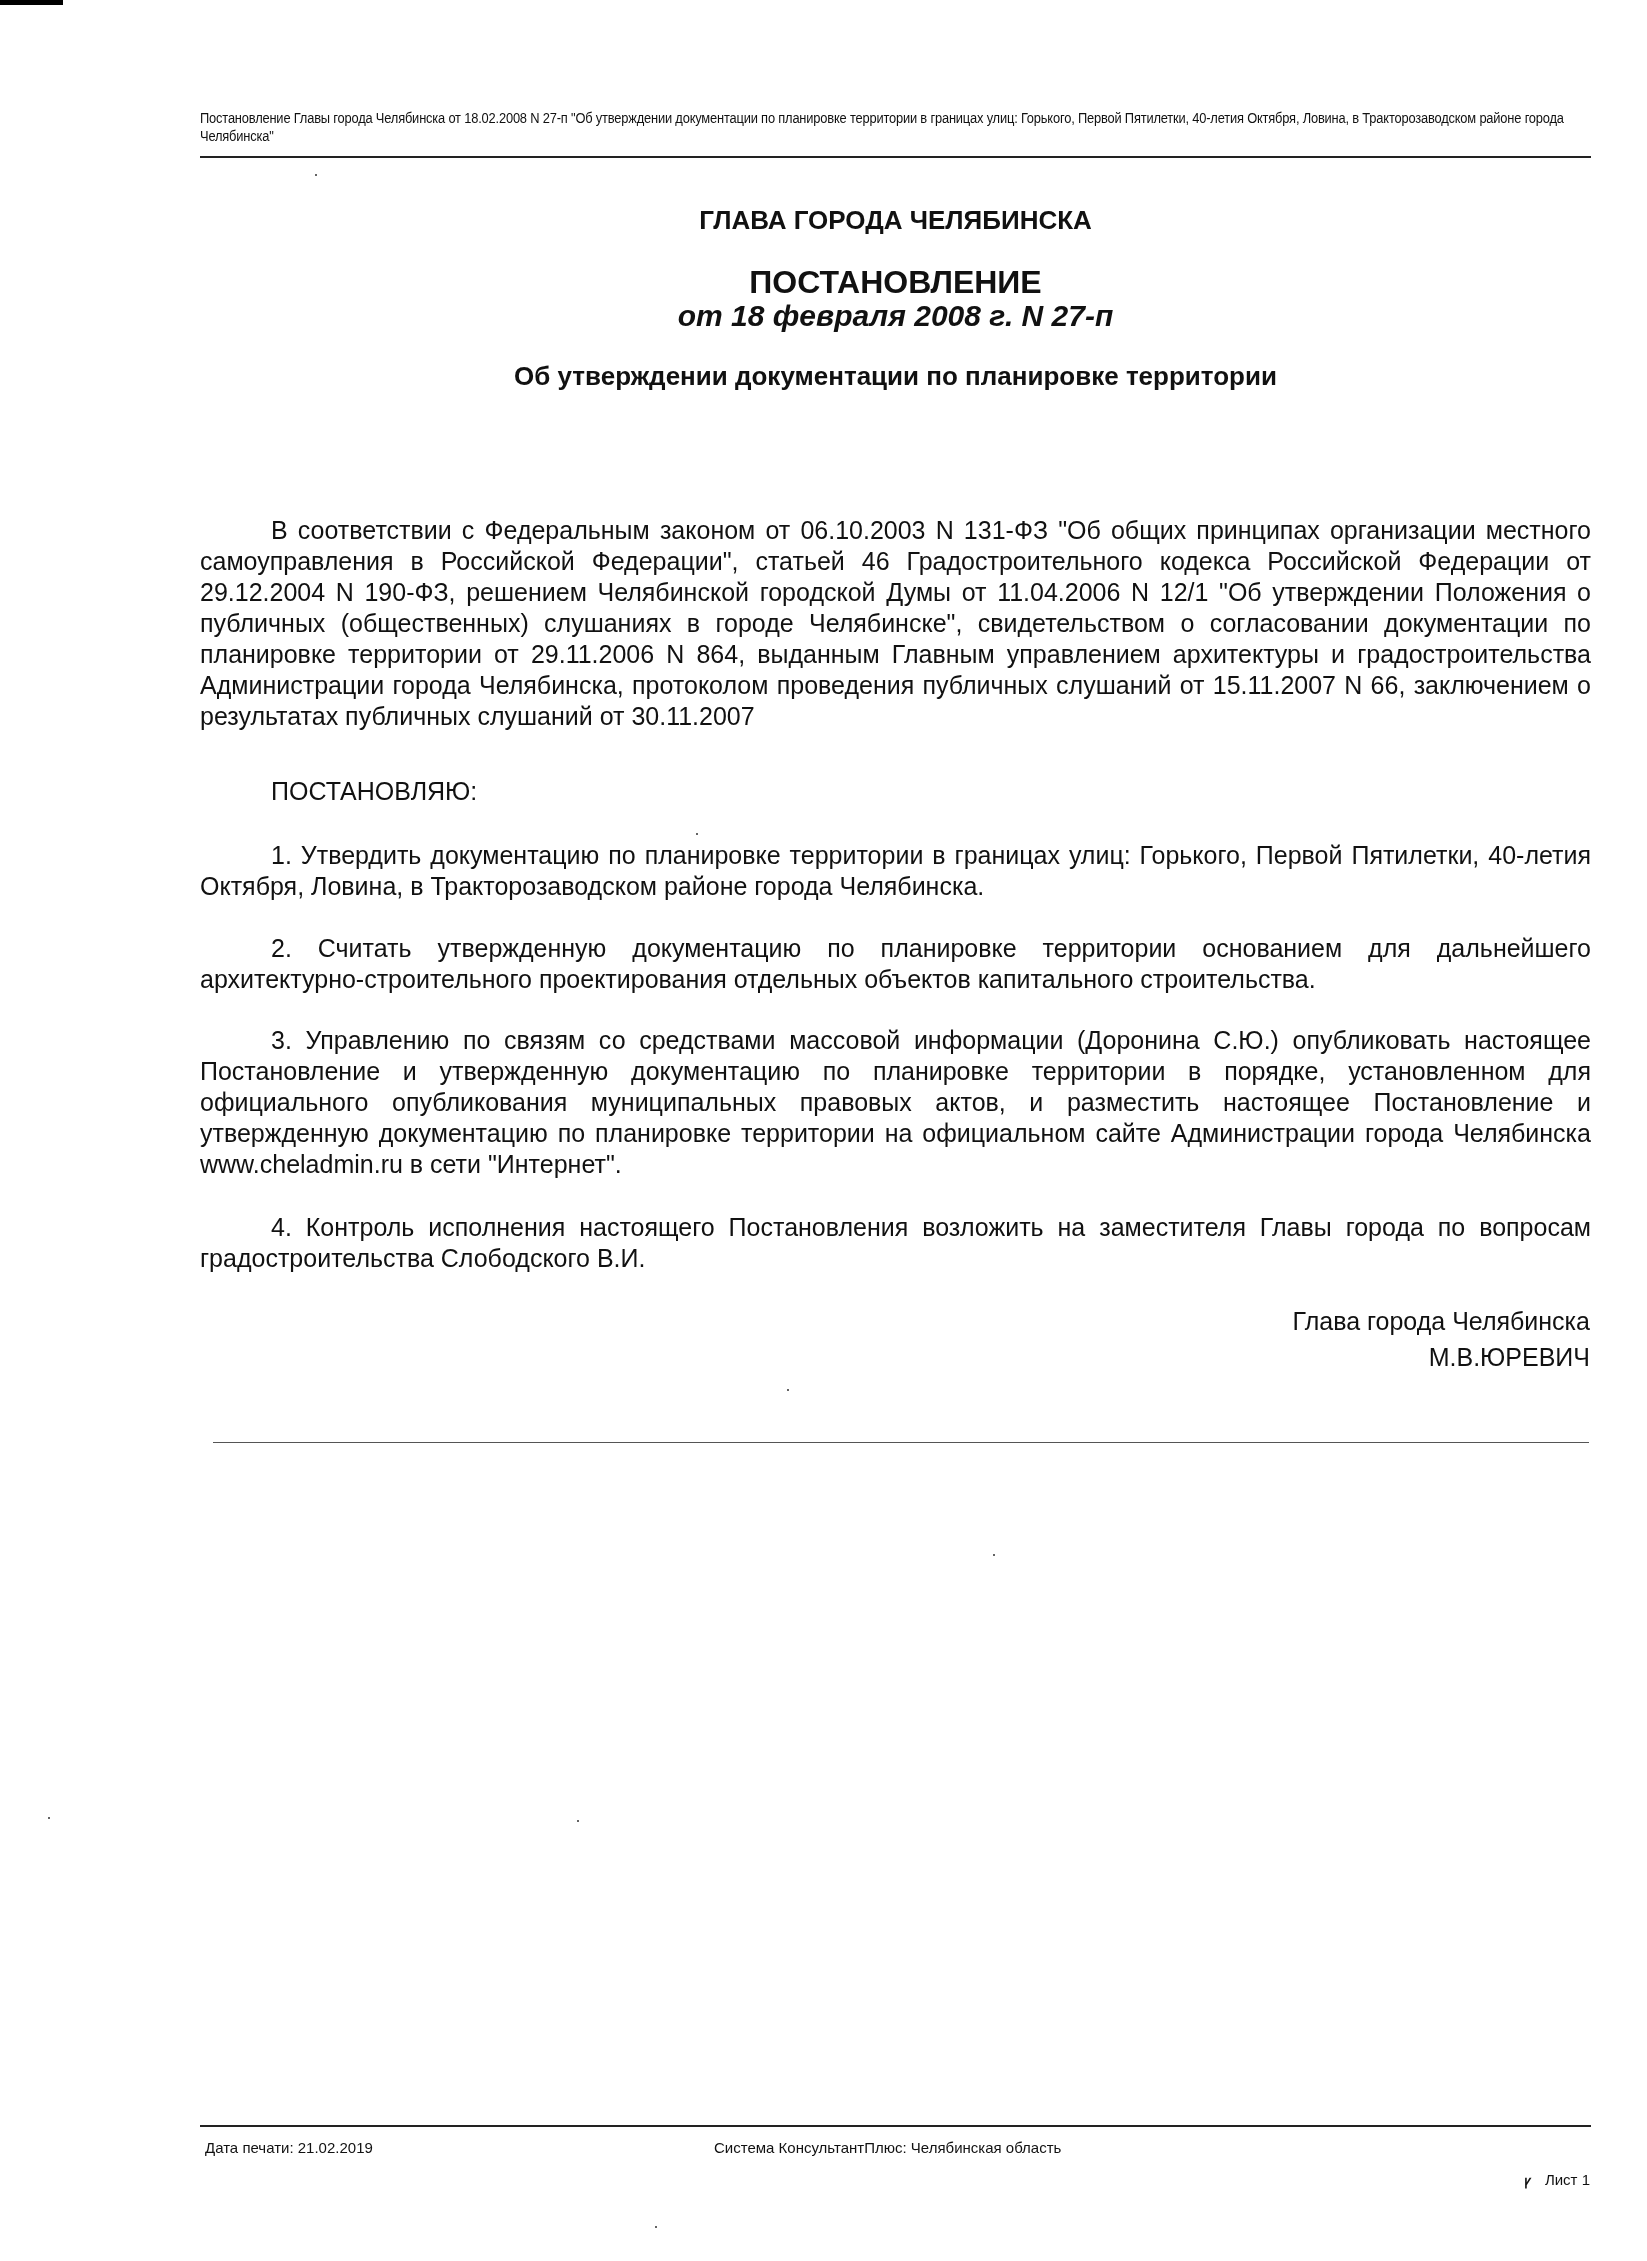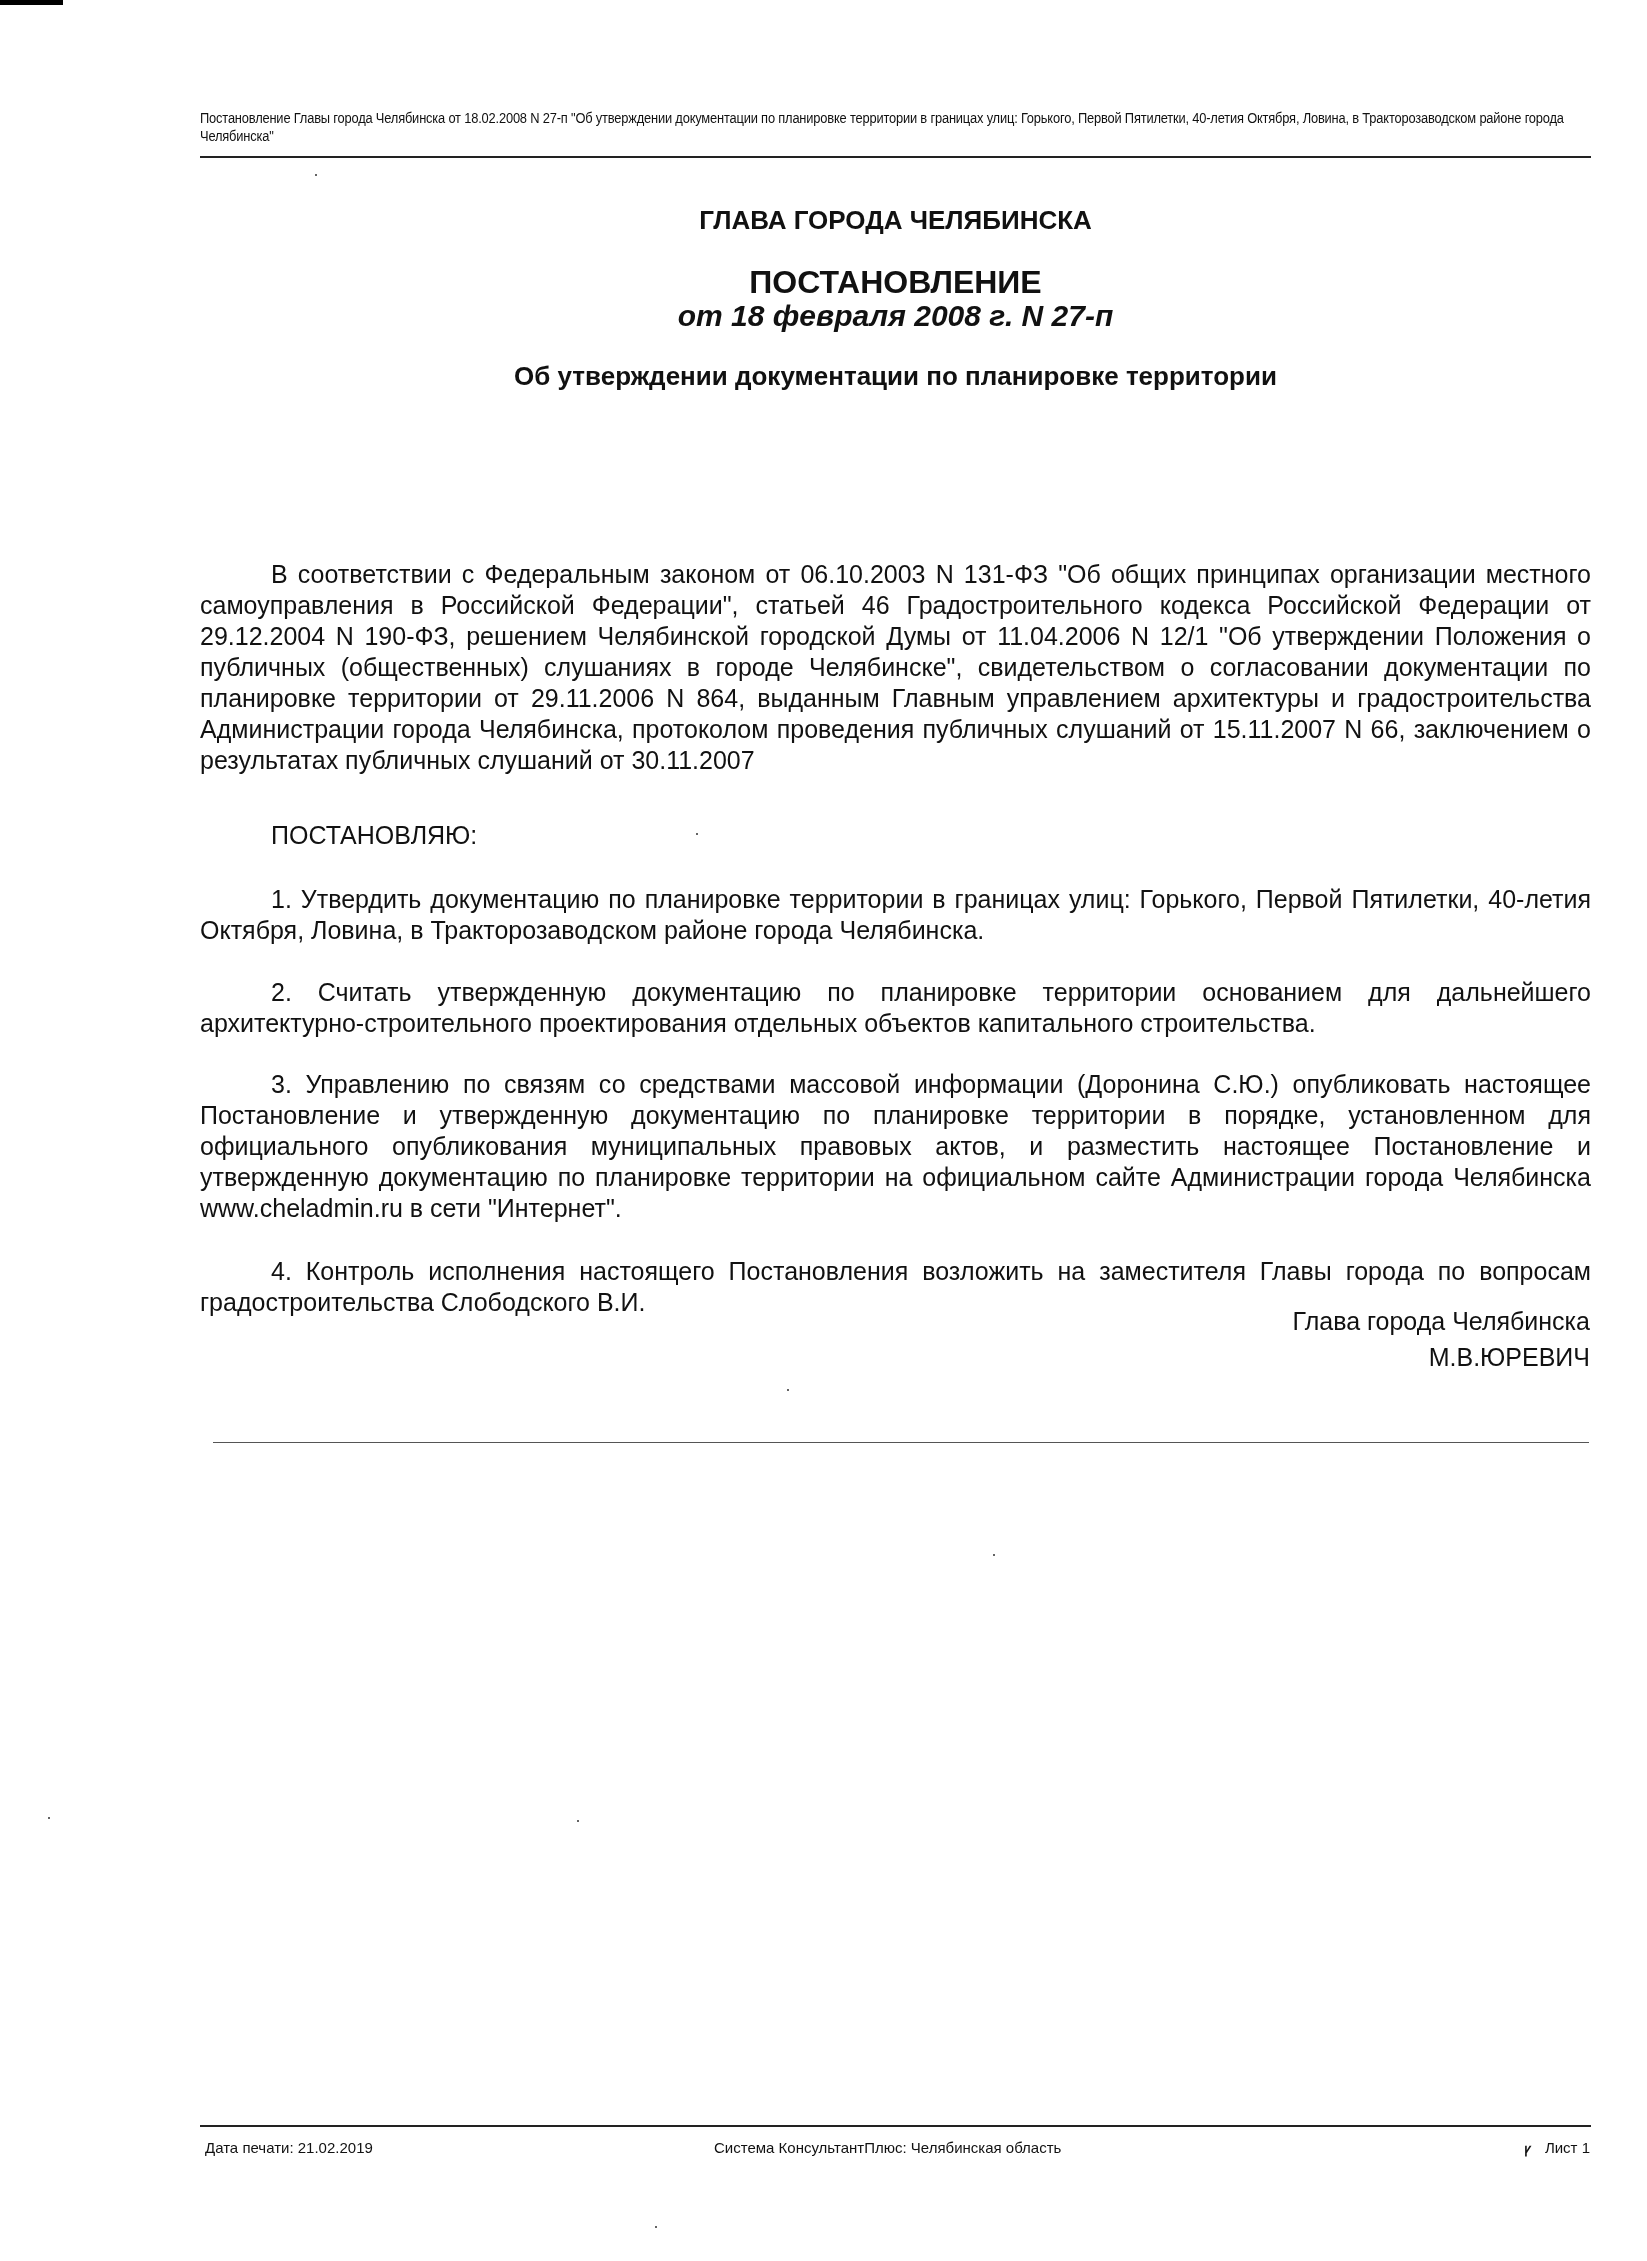--- a/index.html
+++ b/index.html
@@ -10,32 +10,32 @@
         font-size: 14px; line-height: 18px; letter-spacing: -0.2px; transform: scaleX(0.92); transform-origin: left top; width: 1509px; }
   .rule { position: absolute; left: 200px; width: 1391px; height: 1.9px; background: #222; }
   .rule.thin { height: 1.3px; background: #555; }
   .title-block { position: absolute; left: 200px; width: 1391px; text-align: center; font-weight: bold; }
   .t-org { top: 205px; font-size: 26px; line-height: 31px; }
   .t-kind { top: 267px; font-size: 32px; line-height: 31px; }
   .t-date { top: 300px; font-size: 30px; line-height: 31px; font-style: italic; }
   .t-subject { top: 360px; font-size: 26px; line-height: 32px; }
   .body-text { position: absolute; left: 200px; width: 1391px; font-size: 25px; line-height: 31px;
                text-align: justify; }
-  .indent { text-indent: 71px; margin-top: 44px; }
+  .indent { text-indent: 71px; }
   .p-preamble { top: 515px; }
   .p-decree { top: 776px; }
   .p-item1 { top: 840px; }
   .p-item2 { top: 933px; }
   .p-item3 { top: 1025px; }
   .p-item4 { top: 1212px; }
   .signature { position: absolute; right: 57px; top: 1303px; text-align: right; font-size: 25px; line-height: 36px; }
   .footer { position: absolute; top: 2139px; font-size: 15px; line-height: 18px; }
   .f-left { left: 205px; }
   .f-center { left: 714px; }
-  .f-right { right: 57px; }
+  .f-right { right: 57px; margin-top: 32px; }
   .f-right .icon { display: inline-block; margin-right: 14px; font-weight: bold; font-size: 13px; }
   .speck { position: absolute; width: 1.9px; height: 1.9px; background: #333; border-radius: 50%; }
 </style>
 </head>
 <body>
 
 <div class="corner-mark"></div>
 
 <div class="running-header">Постановление Главы города Челябинска от 18.02.2008 N 27-п "Об утверждении документации по планировке территории в границах улиц: Горького, Первой Пятилетки, 40-летия Октября, Ловина, в Тракторозаводском районе города Челябинска"</div>
 <div class="rule" style="top:156px;"></div>

